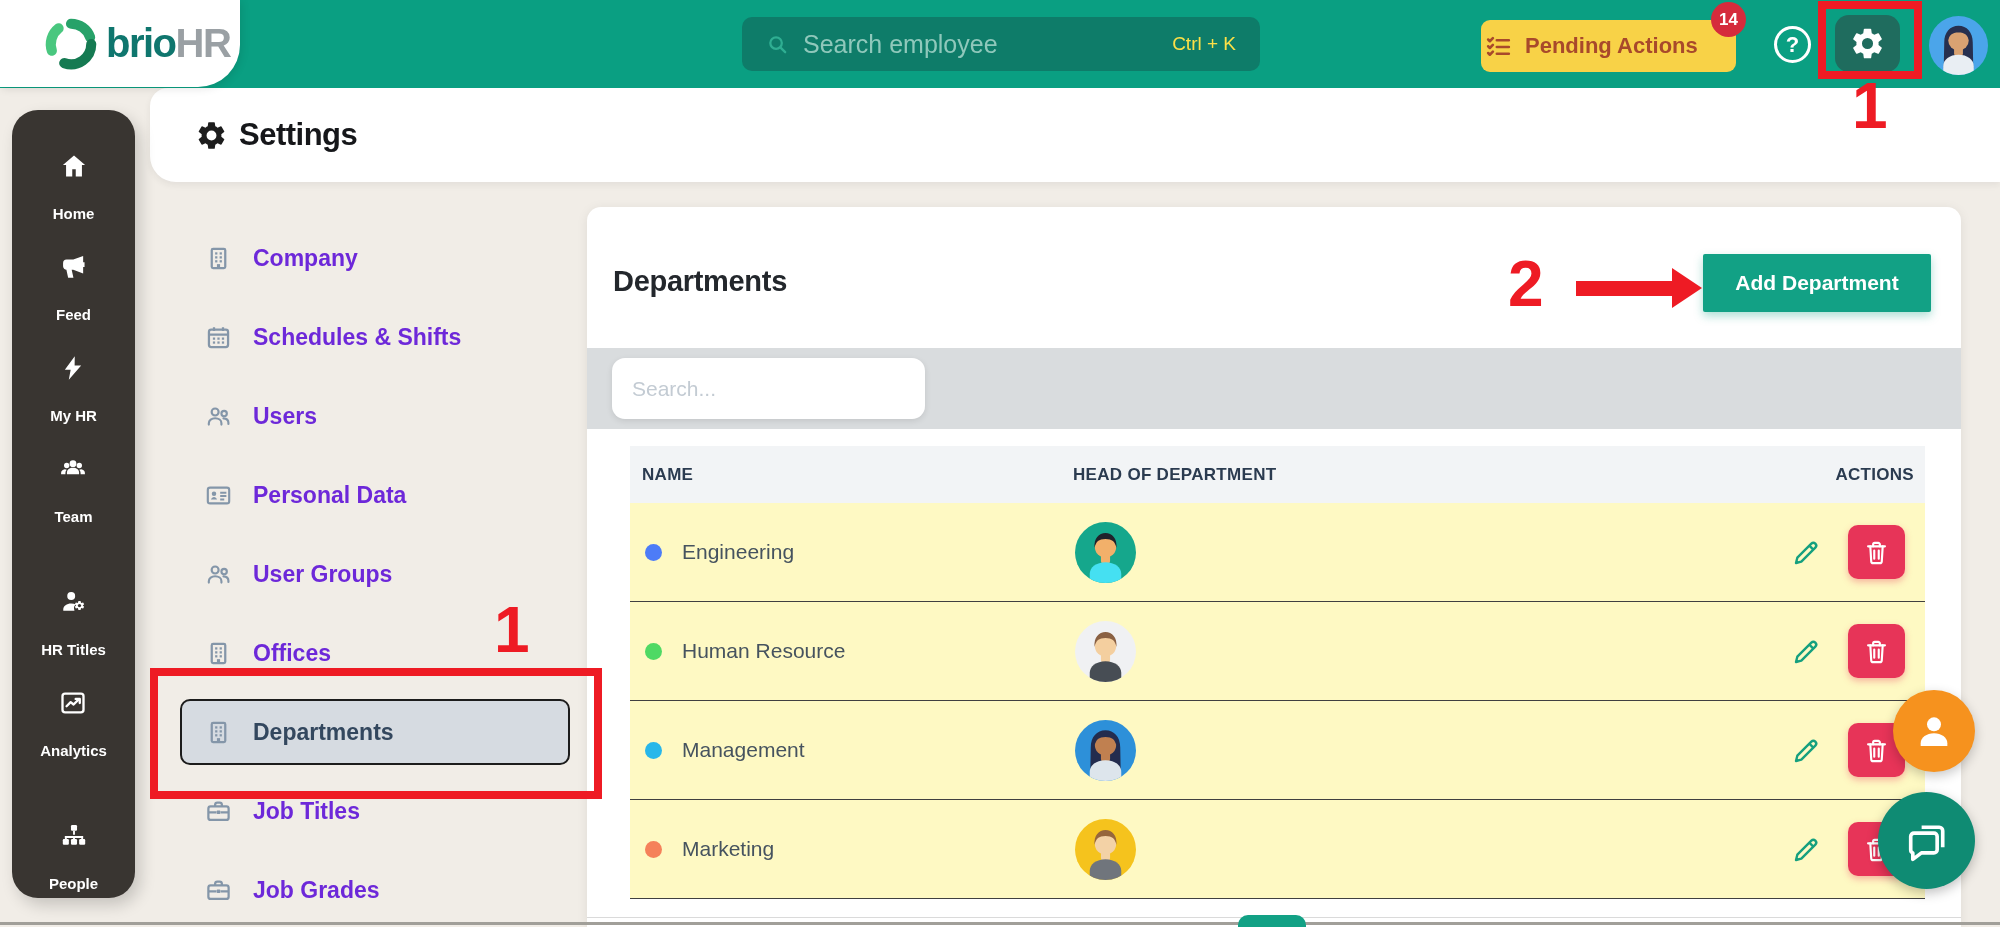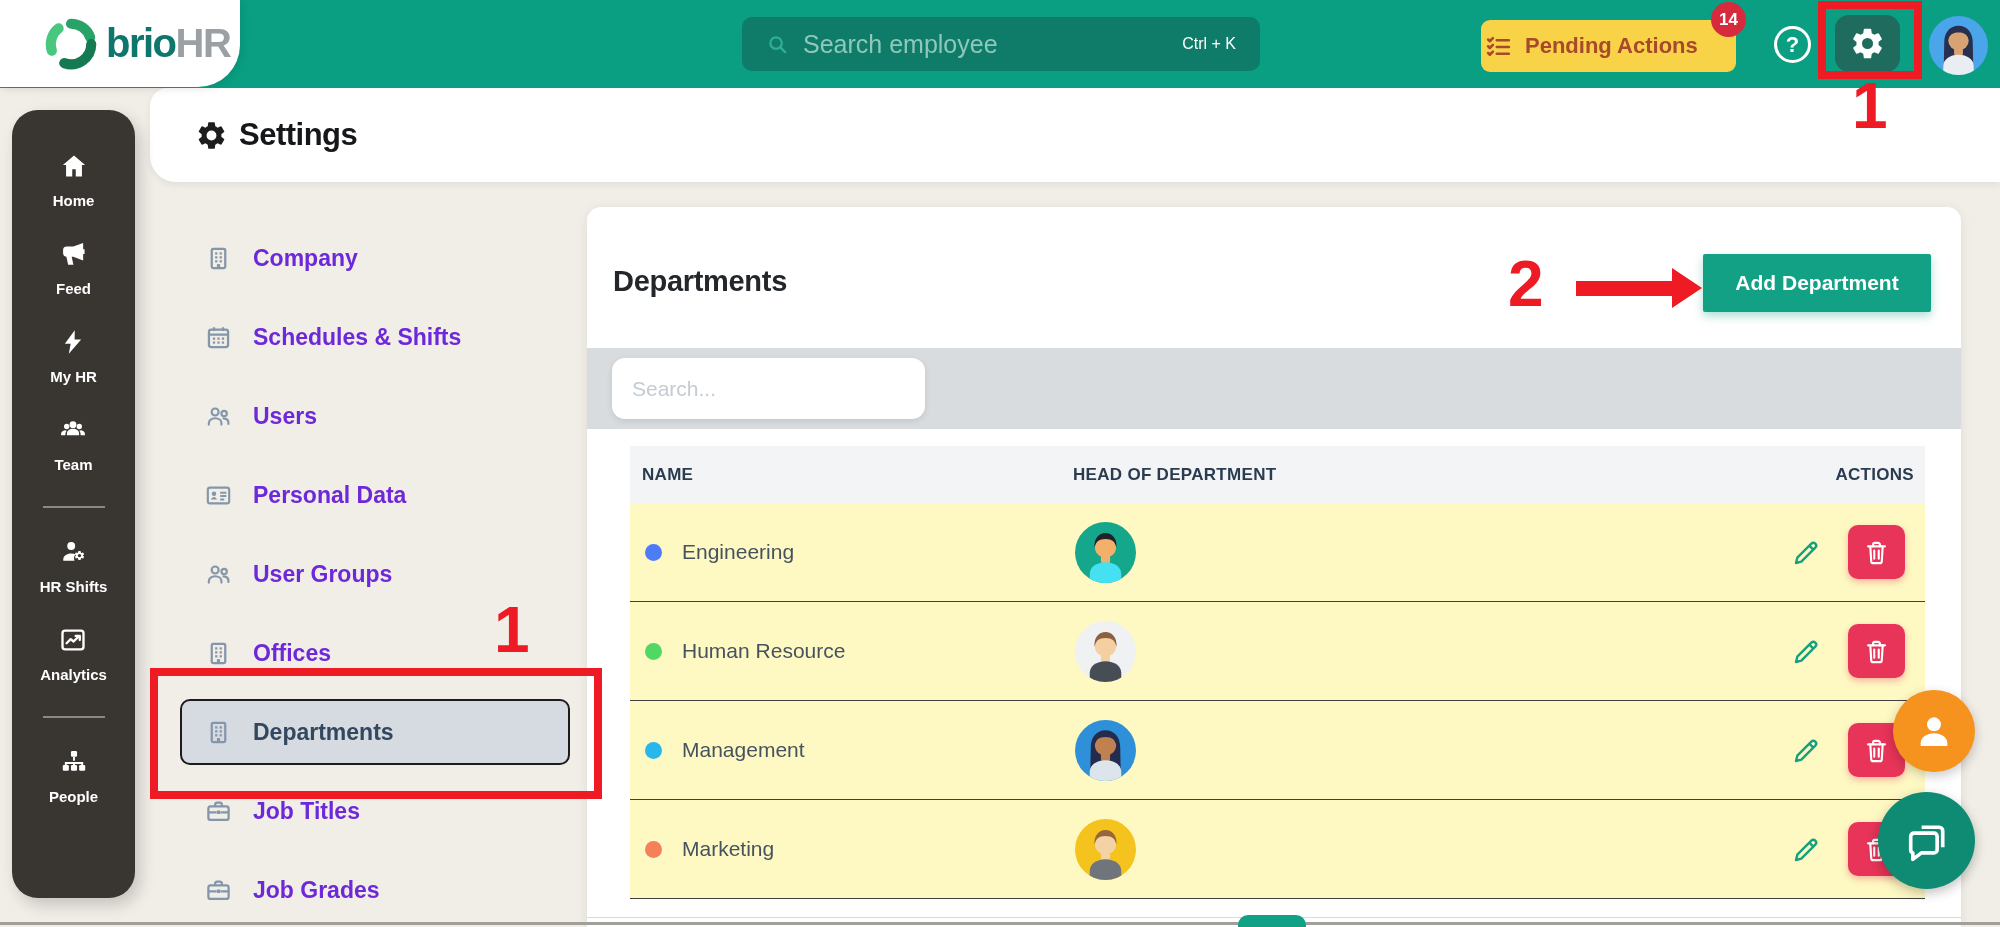--- a/index.html
+++ b/index.html
@@ -18,21 +18,21 @@
                 font-size:40px; font-weight:bold; letter-spacing:-1.5px; }
   .brand-primary { color:#0f766e; }
   .brand-secondary { color:#9aa0a4; }
 
   .top-search { position:absolute; left:742px; top:17px; width:518px; height:54px; border-radius:10px;
                 background:#0e7c69; display:flex; align-items:center; padding:0 24px; z-index:11; }
   .top-search .icon-search { width:23px; height:23px; color:#2fae92; flex:0 0 auto; }
   .top-search input { flex:1; margin-left:14px; background:transparent; border:none; outline:none;
                       color:#e8f5f1; font-size:25px; font-family:"Liberation Sans",sans-serif; }
   .top-search input::placeholder { color:#8fc8bb; }
-  .top-search .shortcut { color:#ffffff; font-size:16px; }
+  .top-search .shortcut { color:#fde047; font-size:19px; }
 
   .pending-btn { position:absolute; left:1481px; top:20px; width:255px; height:52px; border:none; cursor:pointer;
                  background:var(--c-pending-yellow,#f8d247); border-radius:9px; display:flex; align-items:center;
                  padding:0 0 0 4px; z-index:11; }
   .pending-btn .icon { width:27px; height:27px; color:var(--c-pending-text,#a8492b); }
   .pending-btn .lbl { margin-left:13px; font-size:22px; font-weight:bold; color:var(--c-pending-text,#a8492b); }
   .badge { position:absolute; left:1711px; top:2px; width:35px; height:35px; border-radius:50%;
            background:var(--c-badge-red,#d52b3c); color:#fff; font-size:17px; font-weight:bold;
            display:flex; align-items:center; justify-content:center; z-index:13; }
   .help-btn { position:absolute; left:1774px; top:26px; width:37px; height:37px; border-radius:50%;
@@ -51,21 +51,21 @@
   .settings-bar .icon { width:33px; height:33px; color:#1d1d1d; margin-left:45px; }
   .settings-bar .title { font-size:31px; font-weight:bold; color:#16171a; margin-left:11px; letter-spacing:-.5px; }
 
   
   .sidebar { position:absolute; left:12px; top:110px; width:123px; height:788px; background:#393531;
              border-radius:26px; z-index:6; box-shadow:5px 7px 16px rgba(0,0,0,.18);
              display:flex; flex-direction:column; align-items:center; padding-top:42px; }
   .side-item { display:flex; flex-direction:column; align-items:center; color:#fff; margin-bottom:31px; cursor:pointer; }
   .side-icon { width:28px; height:28px; color:#fff; }
   .side-icon svg { width:100%; height:100%; display:block; }
-  .side-label { font-size:15px; color:#fff; margin-top:12px; font-weight:bold; }
+  .side-label { font-size:15px; color:#fff; margin-top:25px; font-weight:bold; }
   .side-divider { width:62px; height:2px; background:#8b8883; margin:2px 0 30px; }
 
   
   .settings-menu { position:absolute; left:135px; top:219px; width:452px; z-index:5; }
   .menu-item { position:relative; height:79px; display:flex; align-items:center; padding-left:70px; cursor:pointer; }
   .menu-item .m-icon { width:27px; height:27px; color:#8496a9; flex:0 0 auto; }
   .menu-item .m-icon svg { width:100%; height:100%; display:block; }
   .menu-item .m-label { margin-left:21px; font-size:23px; font-weight:bold; color:#6d28d9; white-space:nowrap; }
   .menu-item.selected { margin-left:45px; width:390px; height:66px; background:#d6dbe1;
                         border:2px solid #1c1c1c; border-radius:10px; padding-left:23px; margin-top:6px; margin-bottom:7px; }
@@ -252,21 +252,21 @@
       <div class="side-divider"></div>
       <div class="side-item">
         <span class="side-icon">
           <svg viewBox="0 0 24 24" fill="currentColor">
             <circle cx="9.6" cy="6.8" r="3.4"></circle>
             <path d="M2.8 19.5v-1.2c0-3 3-5.1 6.8-5.1 1.5 0 2.9.3 4 .9-1.4 1-1.9 2.4-1.5 4l.3 1.4z"></path>
             <path d="M17.6 11.2l.5 1.6 1.7-.4.9 1.5-1.2 1.1 1.2 1.1-.9 1.5-1.7-.4-.5 1.6h-1.8l-.5-1.6-1.7.4-.9-1.5 1.2-1.1-1.2-1.1.9-1.5 1.7.4.5-1.6z"></path>
             <circle cx="16.7" cy="15.1" r="1.4" fill="#393531"></circle>
           </svg>
         </span>
-        <span class="side-label">HR Shifts</span>
+        <span class="side-label">HR Titles</span>
       </div>
       <div class="side-item">
         <span class="side-icon">
           <svg viewBox="0 0 24 24" fill="none" stroke="currentColor" stroke-width="2" stroke-linecap="round" stroke-linejoin="round">
             <rect x="3" y="4" width="18" height="16" rx="2.2"></rect>
             <path d="M6.5 14.8l3.5-3.5 2.5 2 4.6-4.6"></path>
             <path d="M17.8 12V8.5H14.3"></path>
           </svg>
         </span>
         <span class="side-label">Analytics</span>

